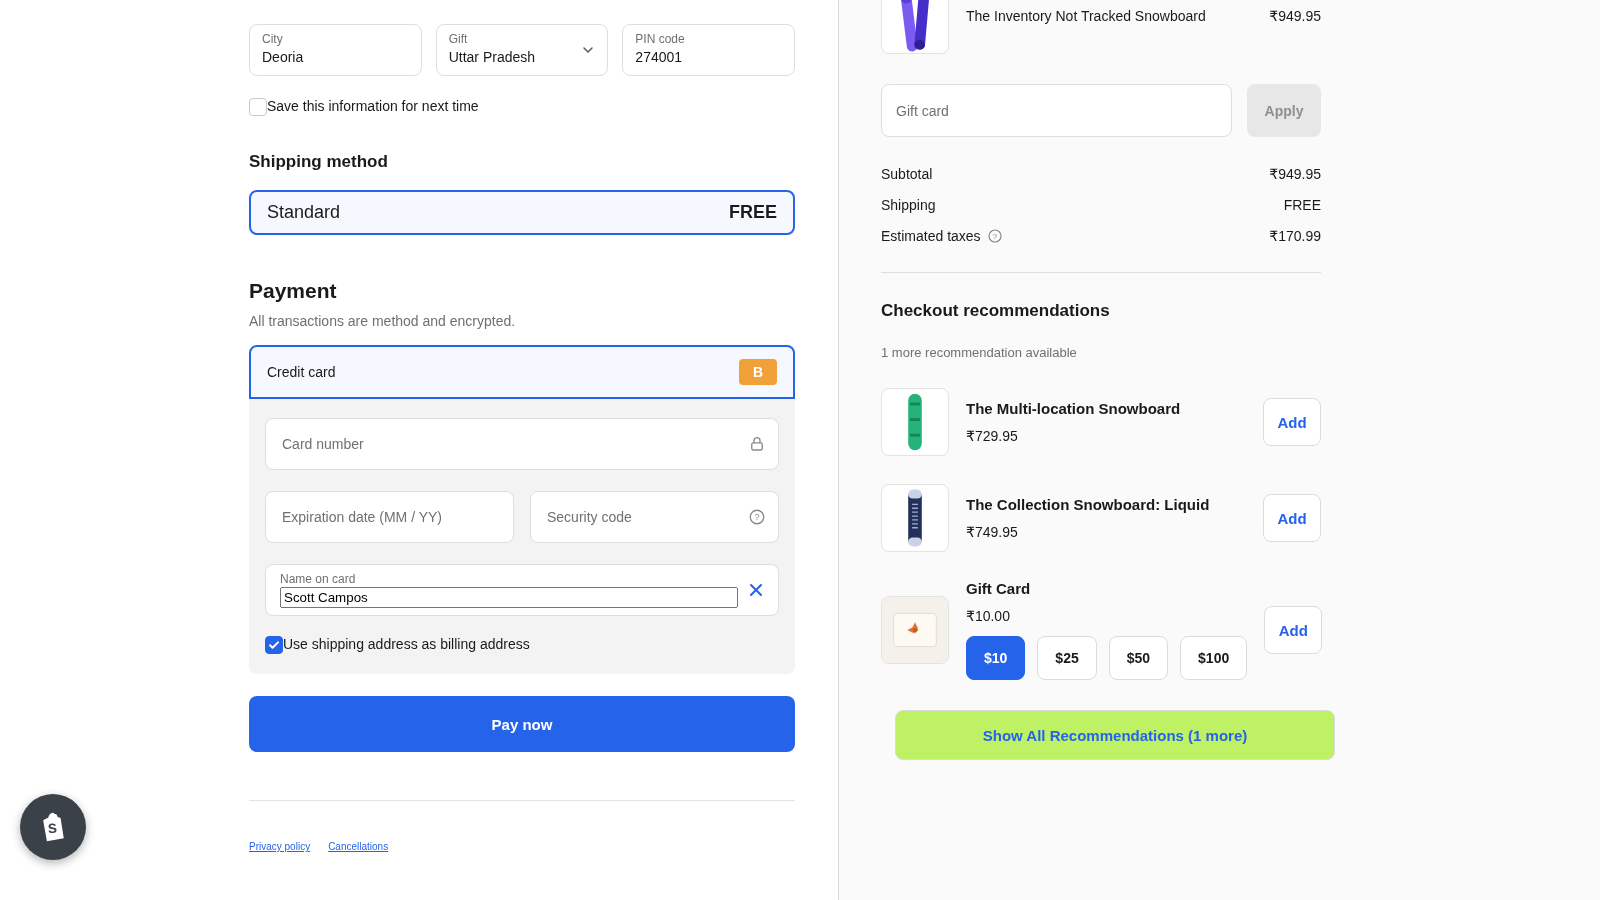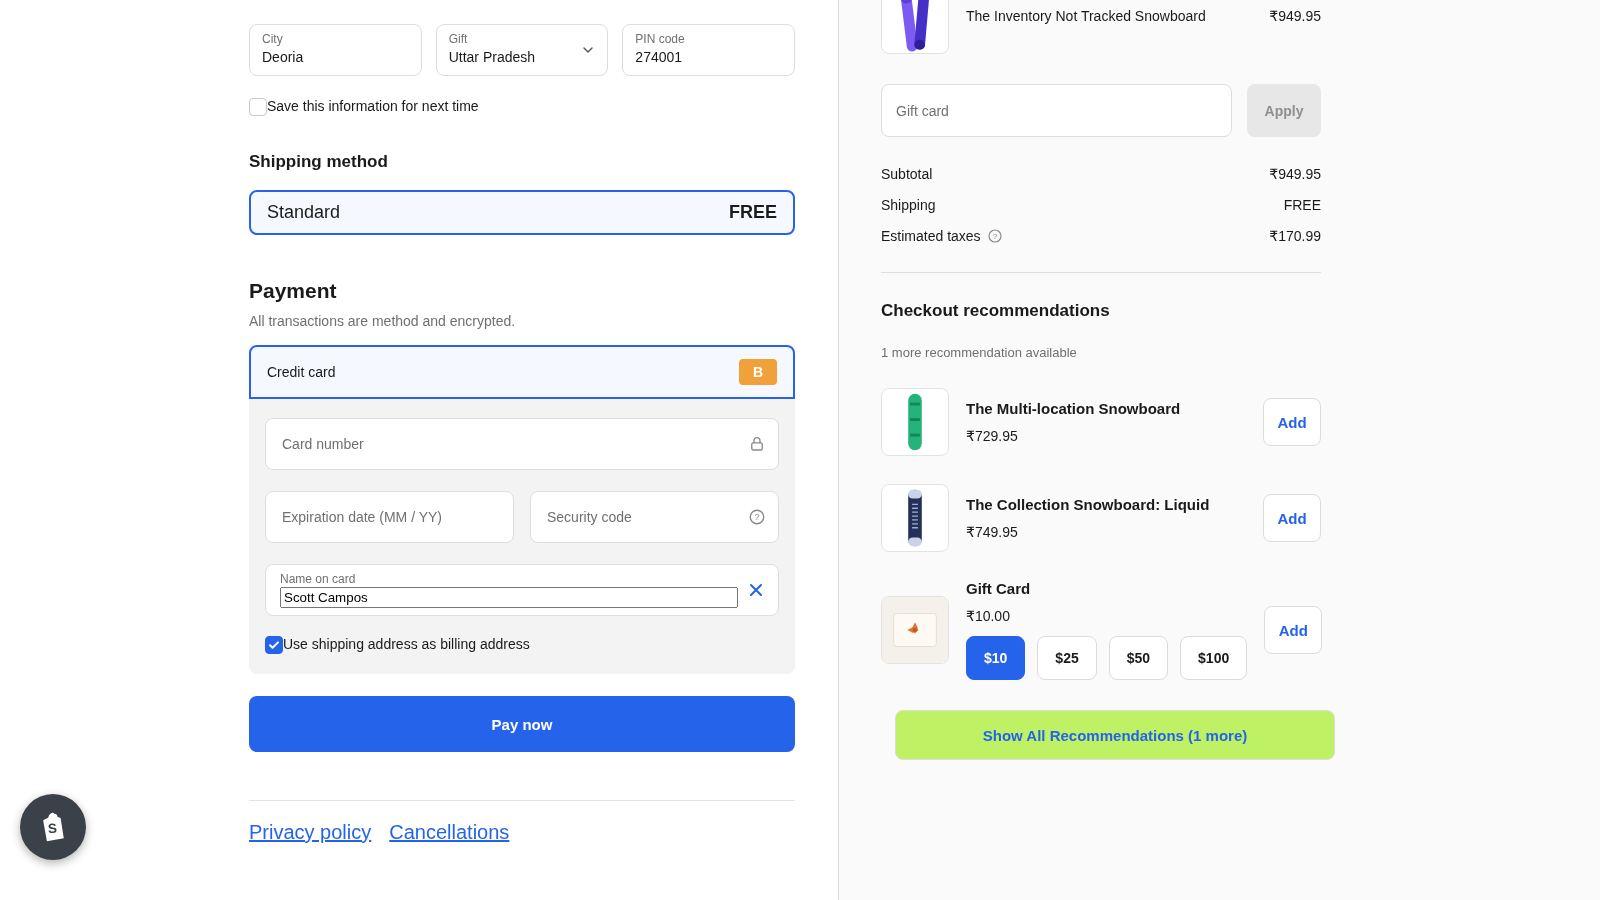--- a/index.html
+++ b/index.html
@@ -49,21 +49,21 @@
   .split-row { display: flex; gap: 16px; margin-top: 21px; }
   .split-row .input-box { flex: 1; }
   .name-box { margin-top: 21px; height: 52px; background: #fff; border: 1px solid #dedede;
     border-radius: 8px; padding: 7px 40px 0 14px; position: relative; display: flex; flex-direction: column; }
 
   .pay-btn { margin-top: 22px; width: 100%; height: 56px; background: #2563eb; color: #fff;
     font-size: 15px; font-weight: bold; border: 0; border-radius: 8px; font-family: inherit; cursor: pointer; }
 
   .footer-hr { margin-top: 48px; border: 0; border-top: 1px solid #e3e3e3; }
   .footer-links { margin-top: 20px; display: flex; gap: 18px; }
-  .footer-links a { color: #2563eb; font-size: 20px; text-decoration: underline; cursor: pointer; }
+  .footer-links a { color: #2563eb; font-size: 10px; text-decoration: underline; cursor: pointer; margin-top: 20px; }
 
   .fab { position: absolute; left: 20px; bottom: 40px; width: 66px; height: 66px; border-radius: 50%;
     background: #3b4148; display: flex; align-items: center; justify-content: center;
     box-shadow: 0 3px 10px rgba(0,0,0,.3); cursor: pointer; border: 0; }
 
   
   .summary { flex: 1; background: #fafafa; border-left: 1px solid #dcdcdc; overflow: hidden; }
   .summary-inner { width: 440px; margin-left: 42px; }
 
   .line-item { display: flex; align-items: flex-start; gap: 17px; margin-top: -14px; }

